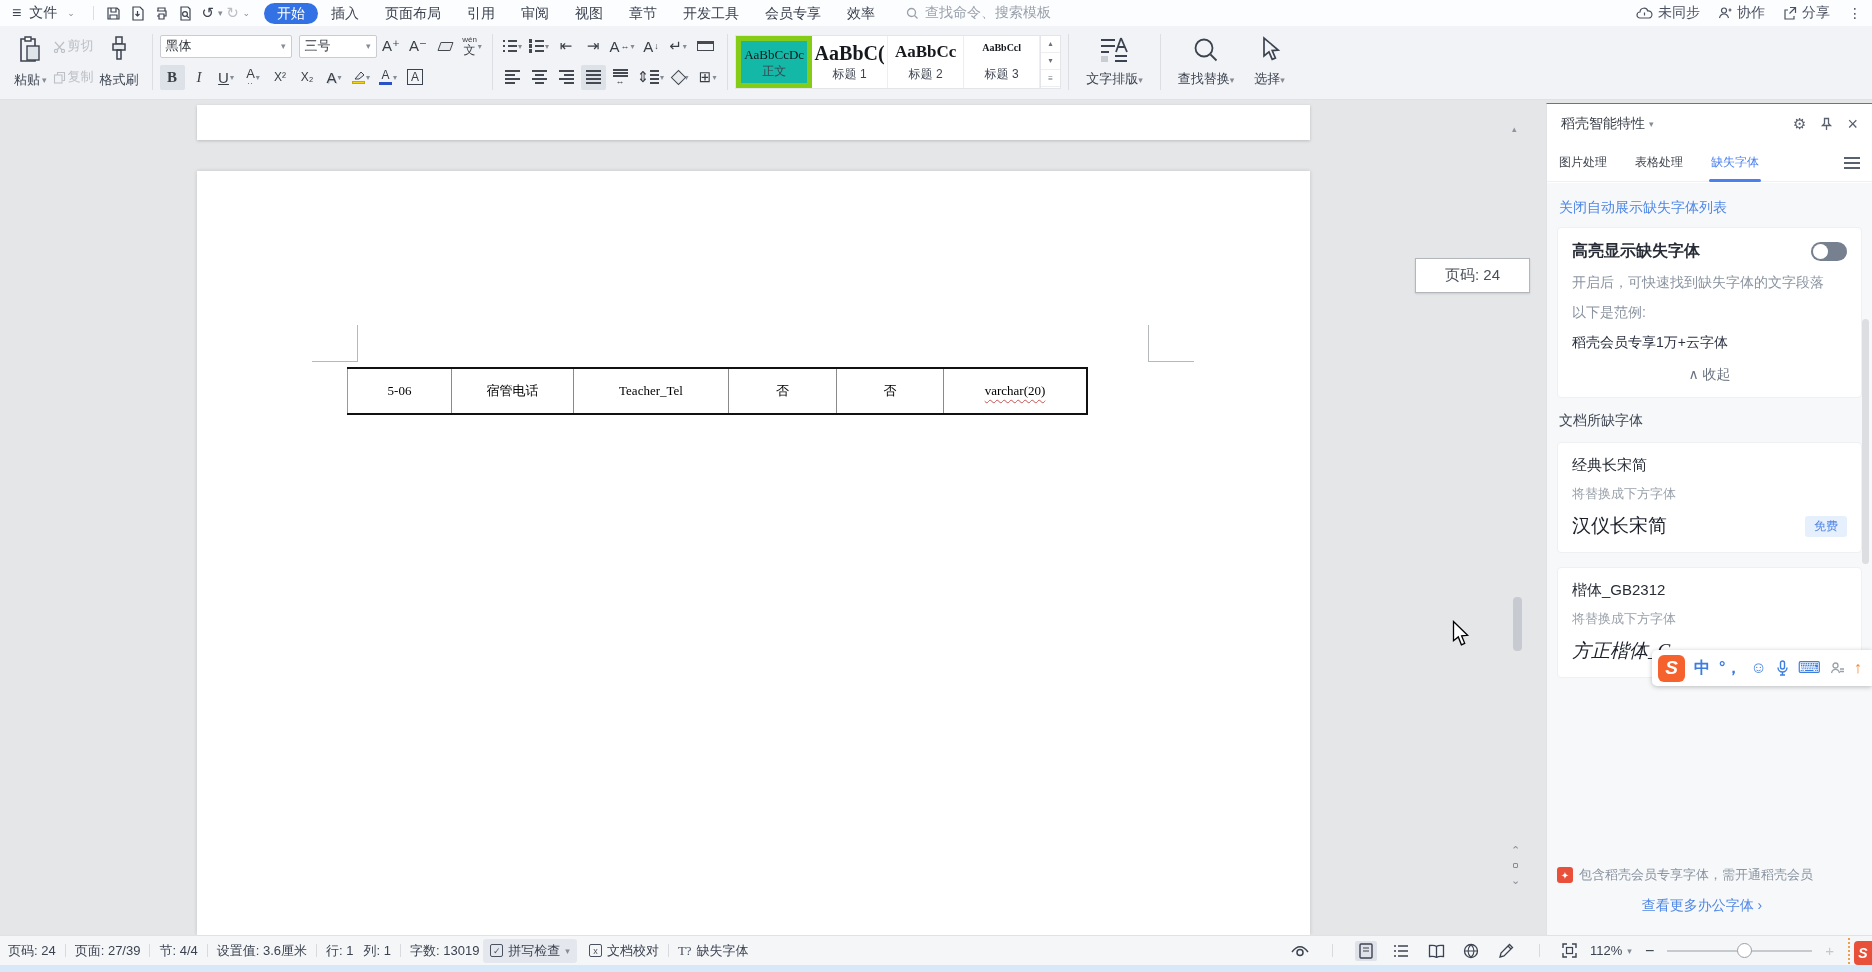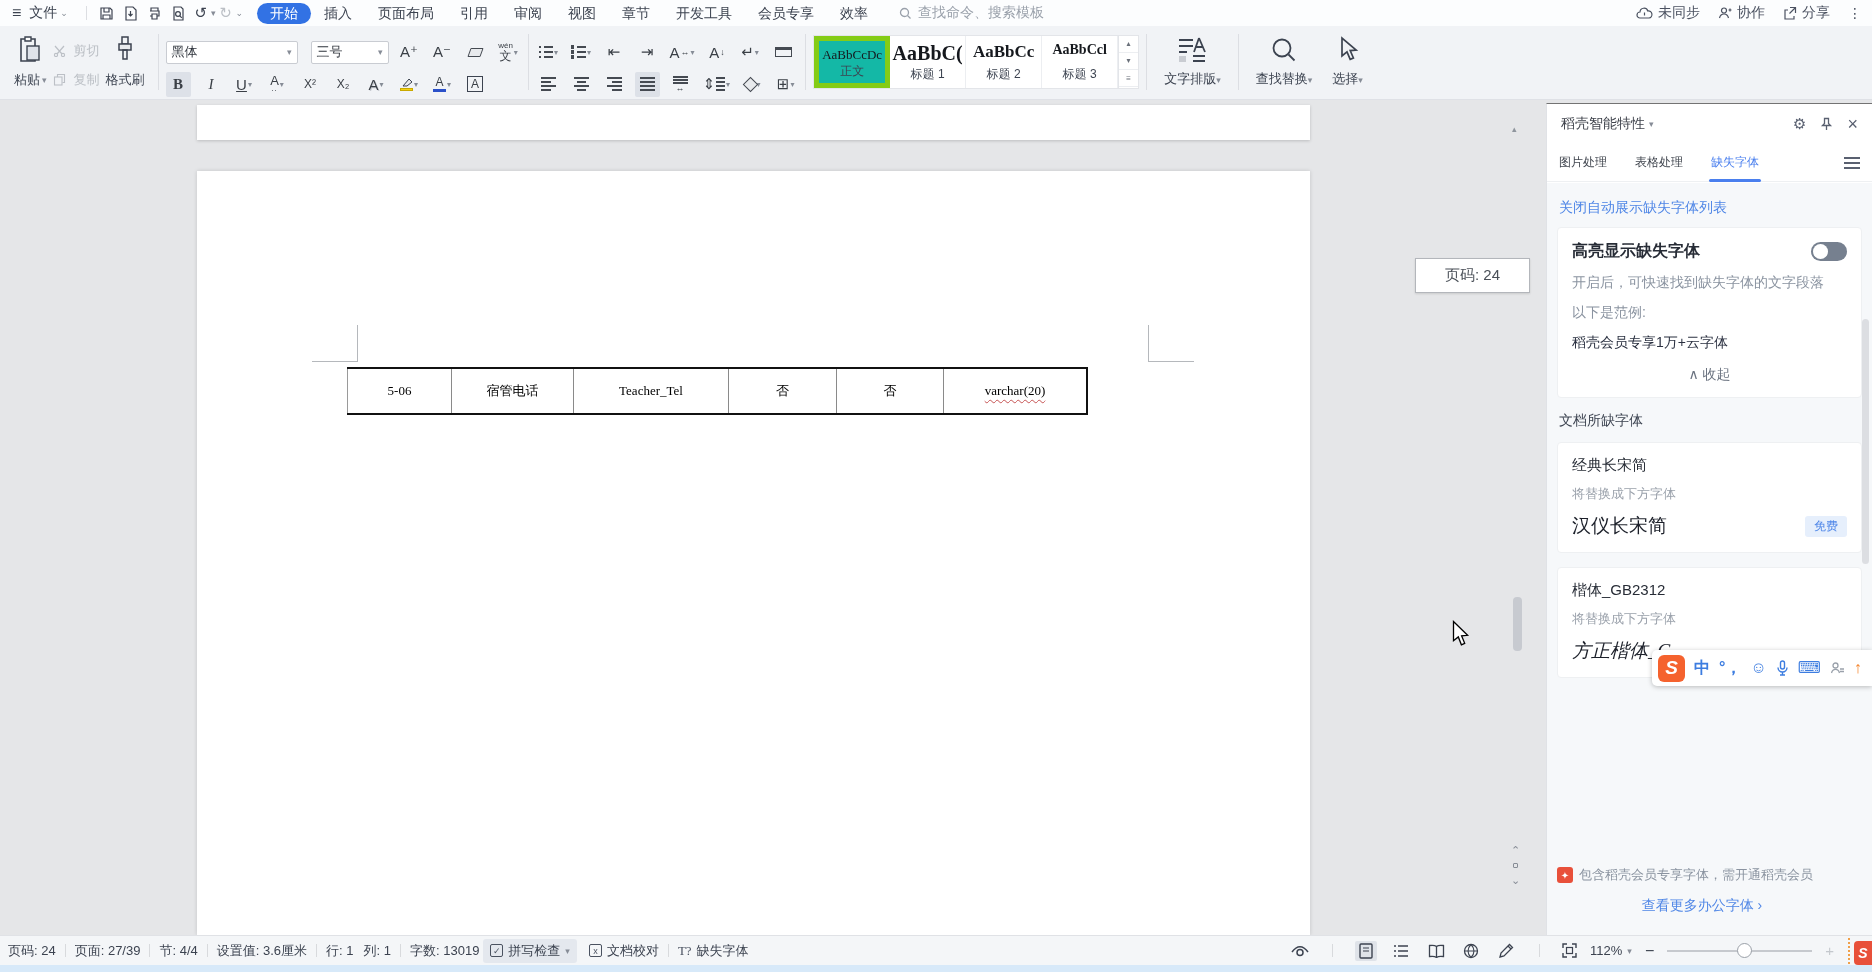--- a/index.html
+++ b/index.html
@@ -3,41 +3,41 @@
 <meta charset="utf-8">
 <style>
   * { box-sizing: border-box; margin:0; padding:0; }
   body { font-family:"Liberation Sans","DejaVu Sans",sans-serif; background:#888; }
   #app { position:relative; width:1872px; height:972px; background:#e5e6e8; overflow:hidden; font-family:"Liberation Sans","DejaVu Sans",sans-serif; }
   .serif { font-family:"Liberation Serif","DejaVu Serif",serif; }
 
   
   .menubar { position:absolute; top:0; left:0; width:100%; height:26px; background:#fcfdfe; display:flex; align-items:center; font-size:14px; color:#3c4350; padding:0 10px; }
   .mb-ham { font-size:16px; margin:0 8px 0 2px; cursor:default; }
-  .mb-file { display:flex; align-items:center; gap:3px; margin-right:10px; }
+  .mb-file { display:flex; align-items:center; gap:10px; margin-right:10px; }
   .sm-caret { font-size:9px; color:#868c96; }
   .vsep { width:1px; height:14px; background:#dcdee2; margin:0 8px; }
   .mb-ico { display:inline-flex; align-items:center; justify-content:center; width:24px; height:22px; }
   .mb-ico svg { display:block; }
   .glyph-btn { font-size:15px; color:#3c4350; width:20px; text-align:center; }
   .disabled { color:#bcc0c6 !important; }
   .mtabs { display:flex; align-items:center; margin-left:14px; }
   .mtab { padding:0 13px; height:21px; line-height:21px; border-radius:11px; white-space:nowrap; }
   .mtab.active { background:#3272e4; color:#fff; }
   .mb-search { display:flex; align-items:center; gap:6px; color:#9aa1ab; margin-left:18px; }
   .mb-right { margin-left:auto; display:flex; align-items:center; gap:18px; color:#4a5160; }
   .mb-right .itm { display:flex; align-items:center; gap:5px; }
 
   
   .toolbar { position:absolute; top:26px; left:0; width:100%; height:74px; background:#f1f3f6; border-bottom:1px solid #dfe1e6; display:flex; align-items:center; padding:4px 6px 6px 8px; }
   .tsep { width:1px; height:56px; background:#dcdee3; margin:0 7px; flex:none; }
   .stack { display:flex; flex-direction:column; align-items:center; justify-content:space-between; height:58px; padding:2px 6px; color:#3c4350; font-size:13px; flex:none; }
   .stack .lbl { display:flex; align-items:center; gap:2px; white-space:nowrap; }
   .two-rows { display:flex; flex-direction:column; justify-content:space-between; height:58px; flex:none; }
-  .trow { display:flex; align-items:center; gap:8px; height:27px;margin-top:7px; }
+  .trow { display:flex; align-items:center; gap:2px; height:27px; }
   .combo { background:#fff; border:1px solid #c9ccd2; border-radius:2px; height:23px; display:flex; align-items:center; justify-content:space-between; padding:0 5px; font-size:13px; color:#2e333b; }
   .tb { min-width:25px; height:25px; display:inline-flex; align-items:center; justify-content:center; font-size:15px; color:#3a3f46; border-radius:2px; gap:1px; padding:0 2px; }
   .tb.active { background:#dde1e8; }
   .tb .sm-caret { font-size:8px; }
   .mini { font-size:9px; }
   .ubar { display:flex; flex-direction:column; align-items:center; line-height:1; }
   .ubar .bar { width:13px; height:3px; margin-top:1px; }
   .li { width:15px; height:14px; background-repeat:no-repeat; display:inline-block; }
   .li-l { background-image:linear-gradient(#454a52,#454a52),linear-gradient(#454a52,#454a52),linear-gradient(#454a52,#454a52),linear-gradient(#454a52,#454a52); background-size:15px 2px,10px 2px,15px 2px,10px 2px; background-position:0 0,0 4px,0 8px,0 12px; }
   .li-c { background-image:linear-gradient(#454a52,#454a52),linear-gradient(#454a52,#454a52),linear-gradient(#454a52,#454a52),linear-gradient(#454a52,#454a52); background-size:15px 2px,9px 2px,15px 2px,9px 2px; background-position:0 0,3px 4px,0 8px,3px 12px; }
@@ -403,21 +403,21 @@
       </div>
       <div class="style-card">
         <span class="sample serif" style="font-size:20px;font-weight:bold">AaBbC(</span>
         <span class="sname">标题 1</span>
       </div>
       <div class="style-card">
         <span class="sample serif" style="font-size:17px;font-weight:bold">AaBbCc</span>
         <span class="sname">标题 2</span>
       </div>
       <div class="style-card">
-        <span class="sample serif" style="font-size:14px;font-weight:bold">AaBbCcl</span>
+        <span class="sample serif" style="font-size:10px;font-weight:bold">AaBbCcl</span>
         <span class="sname">标题 3</span>
       </div>
     </div>
     <div class="scrollcol">
       <span>▴</span>
       <span>▾</span>
       <span>≡</span>
     </div>
 
     <div class="tsep"></div>

